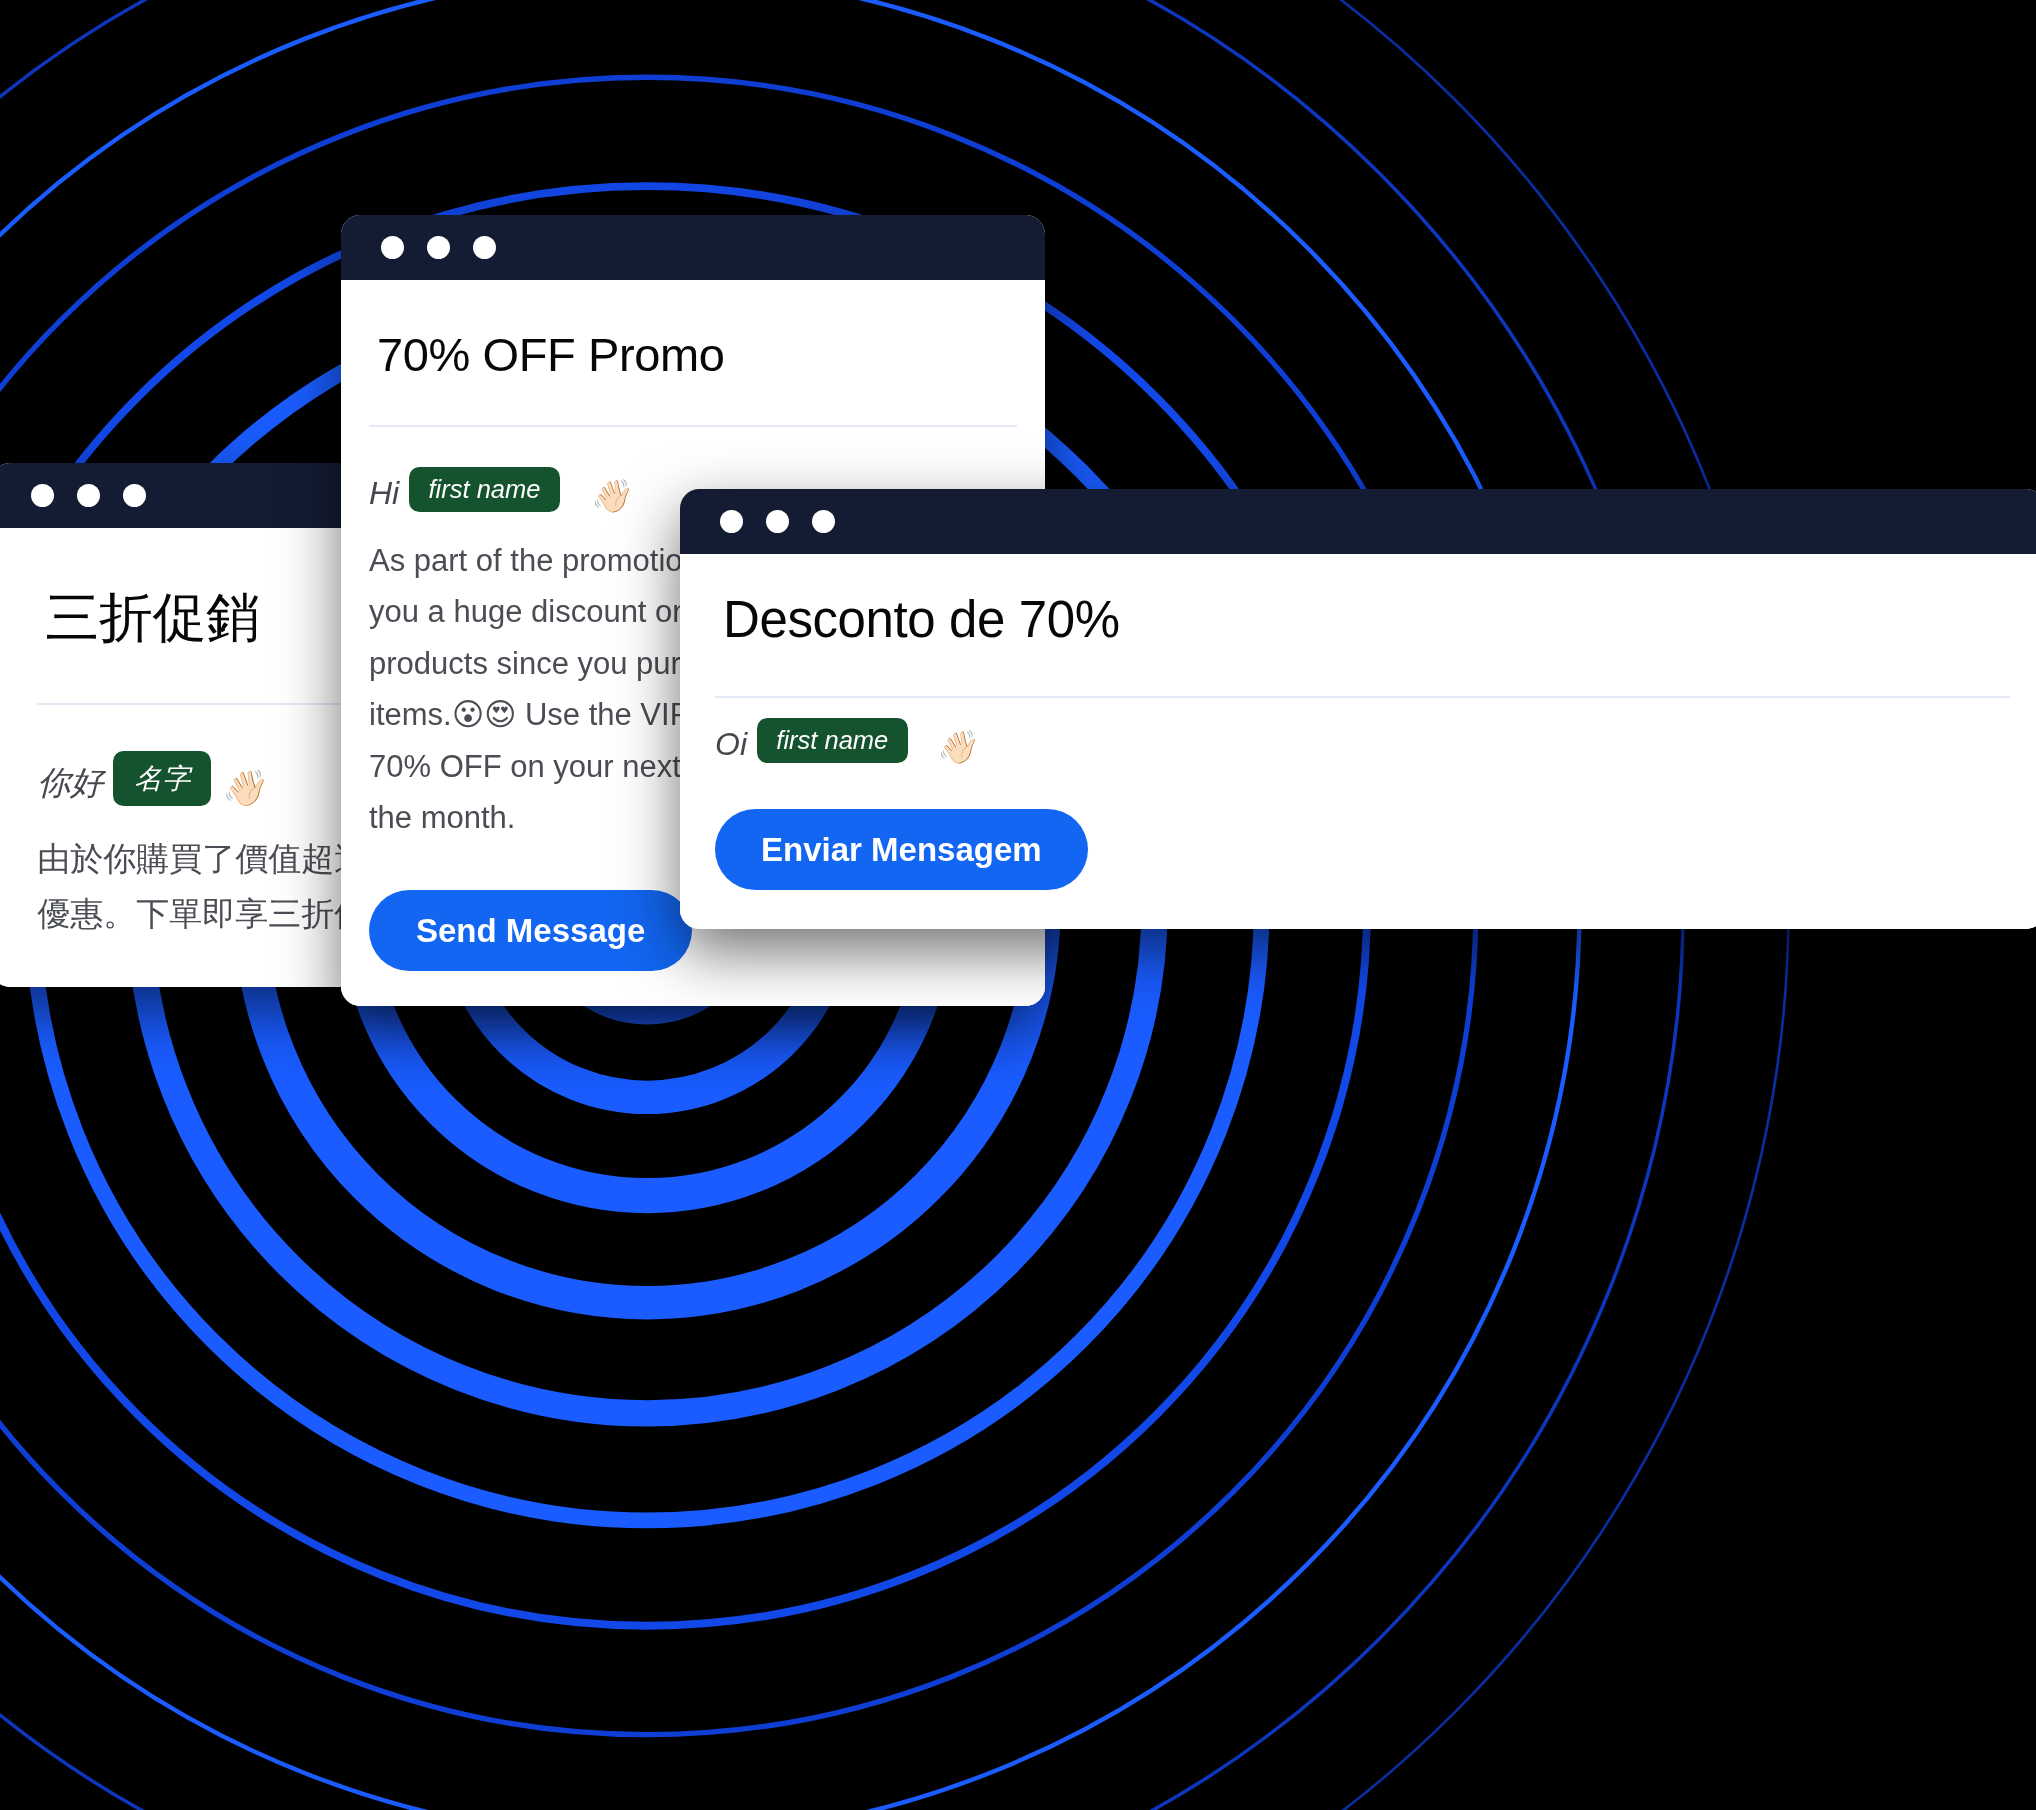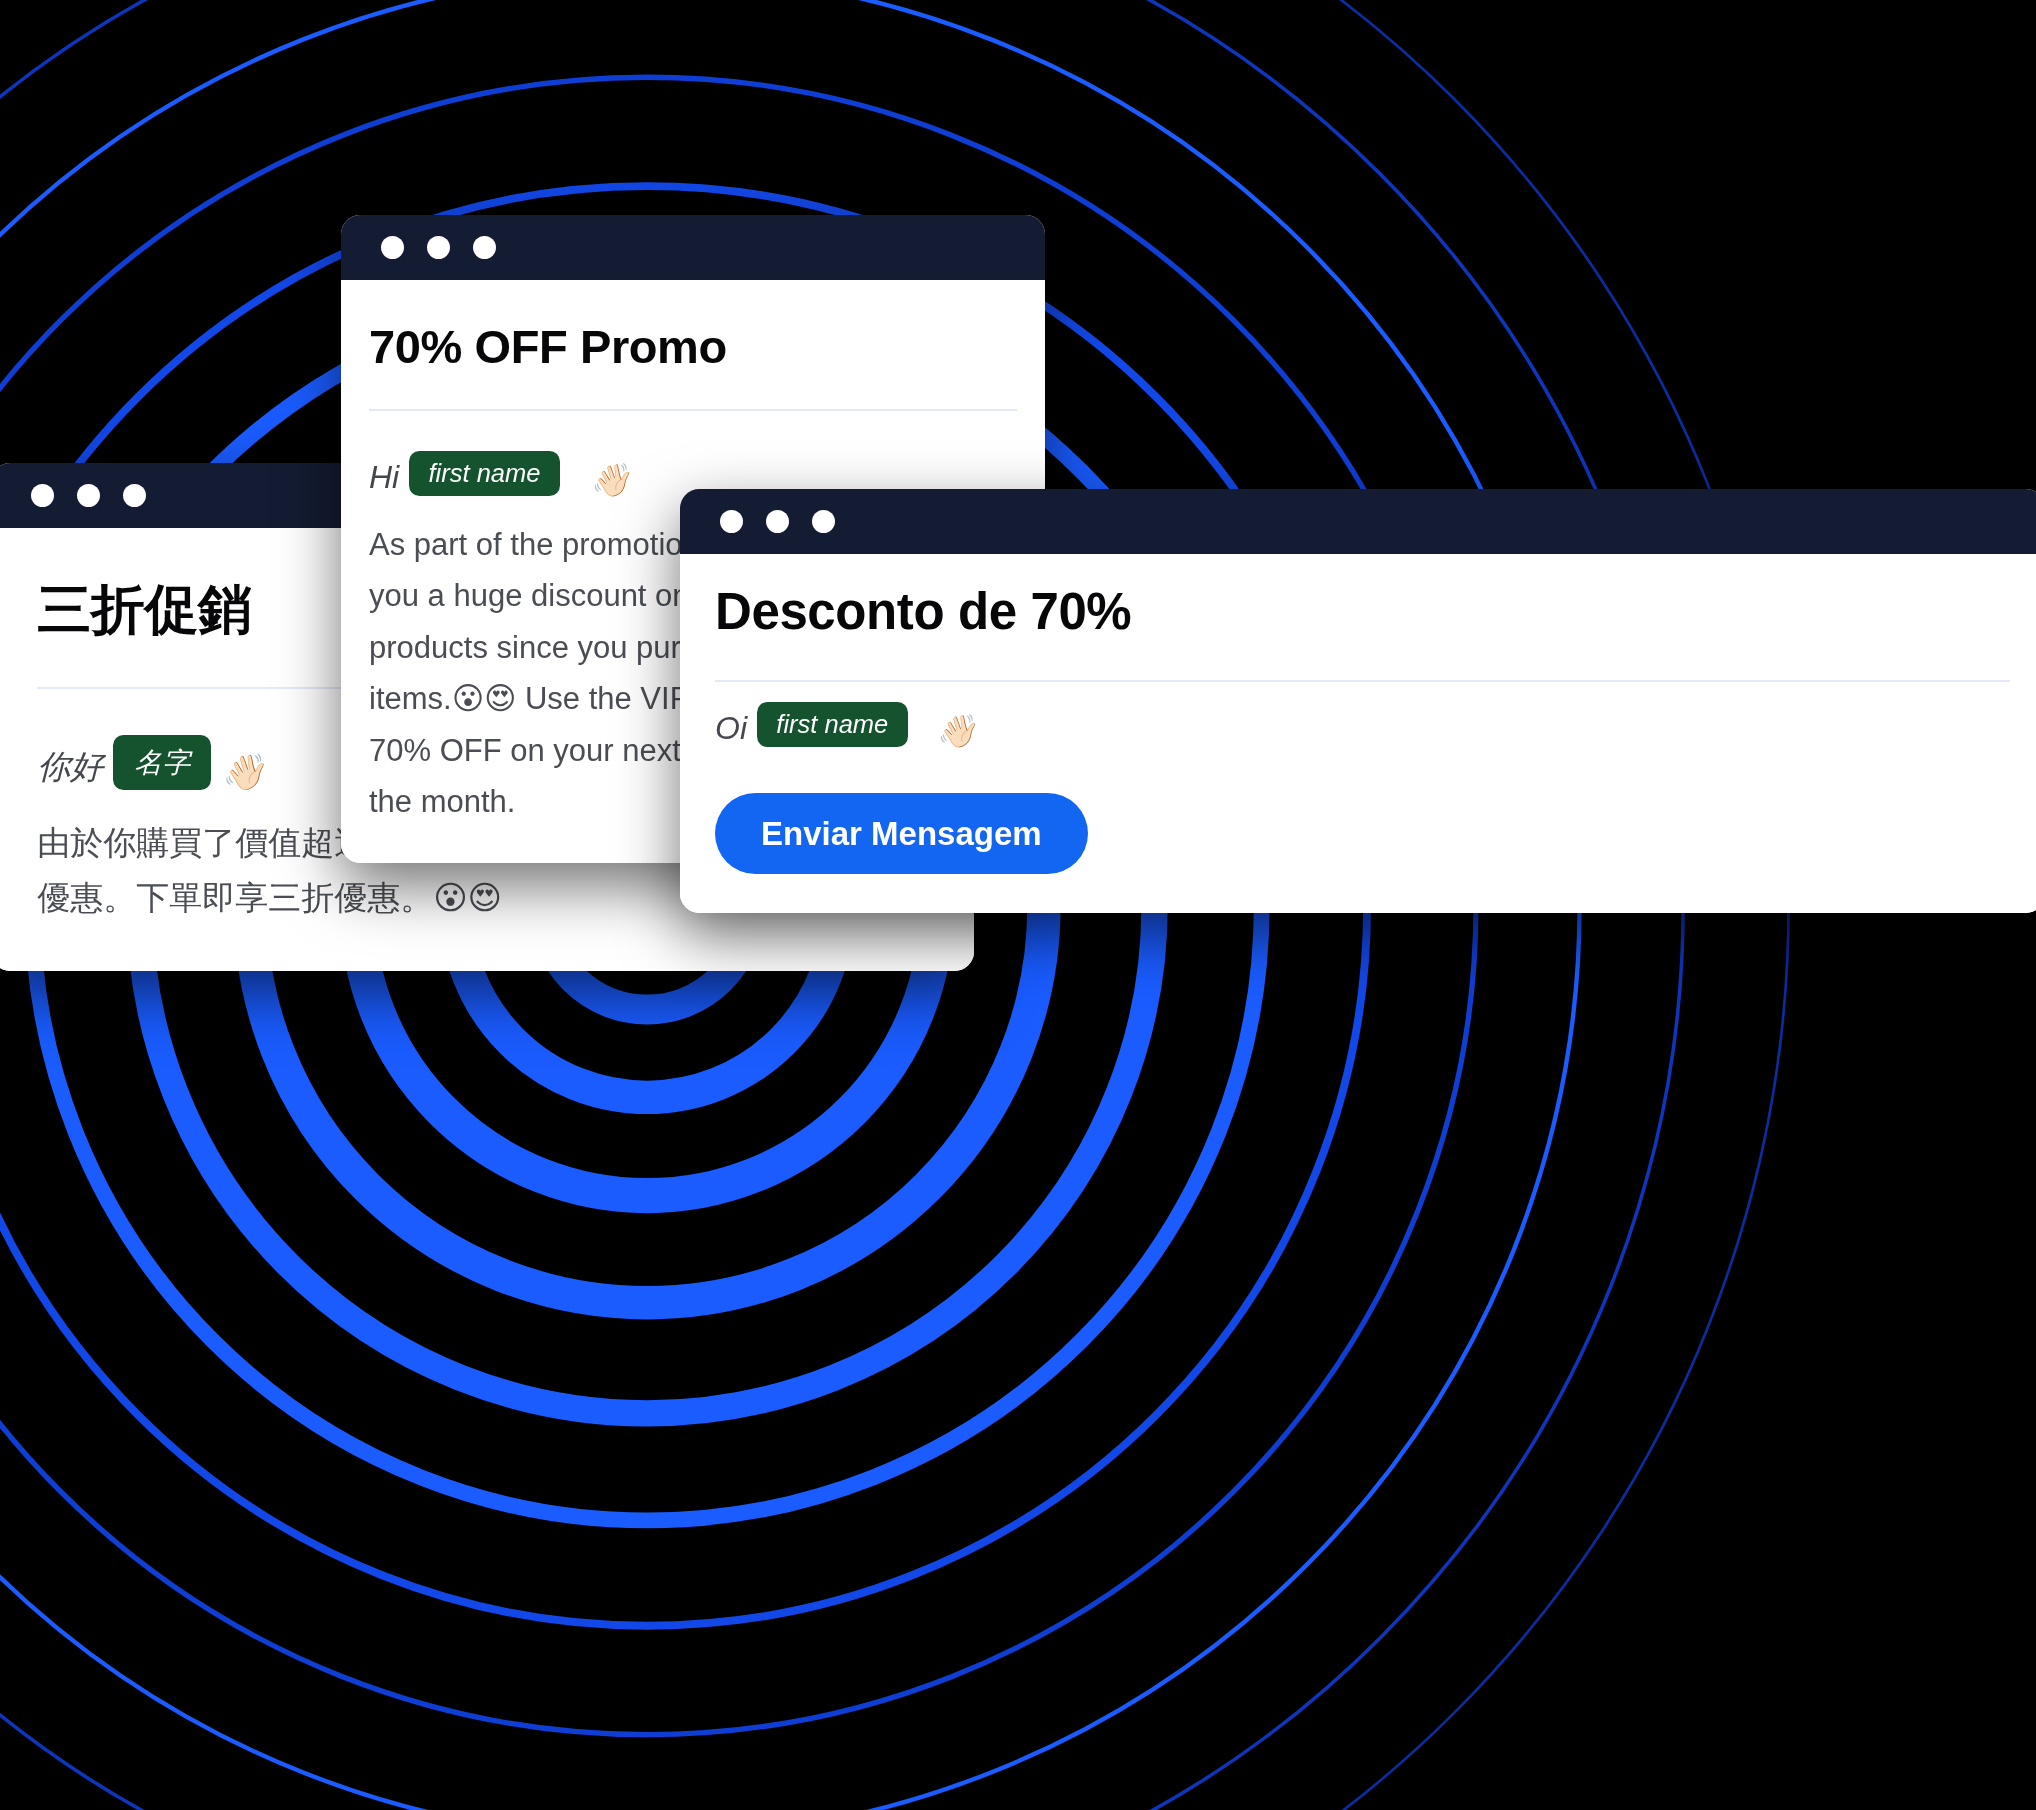--- a/index.html
+++ b/index.html
@@ -24,24 +24,24 @@
     background:#141c33;
     height:65px;
     display:flex;align-items:center;
     padding-left:40px;
     gap:23px;
   }
   .dot{width:23px;height:23px;border-radius:50%;background:#fff;display:block;}
   .card-body{padding:0 40px 40px 40px;background:#fff;}
 
   .card-title{
-    font-weight:700;
+    font-weight:400;
     color:#07070a;
     letter-spacing:-0.4px;
-    margin:0;
+    margin:8px;
   }
   .rule{height:1.8px;background:#e4e9f7;margin:0;}
 
   .greet-row{display:flex;align-items:flex-end;gap:10px;font-style:italic;}
   .greet-word{color:#44474d;}
   .token{
     background:#14532d;color:#fff;border-radius:10.5px;
     display:inline-flex;align-items:center;justify-content:center;
     font-weight:400;
   }
@@ -149,20 +149,21 @@
       <div class="rule"></div>
 
       <div class="greet-row">
         <span class="greet-word">Hi</span>
         <span class="token">first name</span>
         <span class="wave emoji">👋🏻</span>
       </div>
 
       <p class="para">As part of the promotional offer, we are giving you a huge discount on any plant-based meat products since you purchased over $5,000 in items.😮😍 Use the VIPGC2022 coupon to get 70% OFF on your next order until the end of the month.</p>
 
+      <button class="cta">Send Message</button>
     </div>
   </div>
 
   <div class="card" id="card-pt">
     <div class="titlebar">
       <span class="dot"></span>
       <span class="dot"></span>
       <span class="dot"></span>
     </div>
     <div class="card-body">

